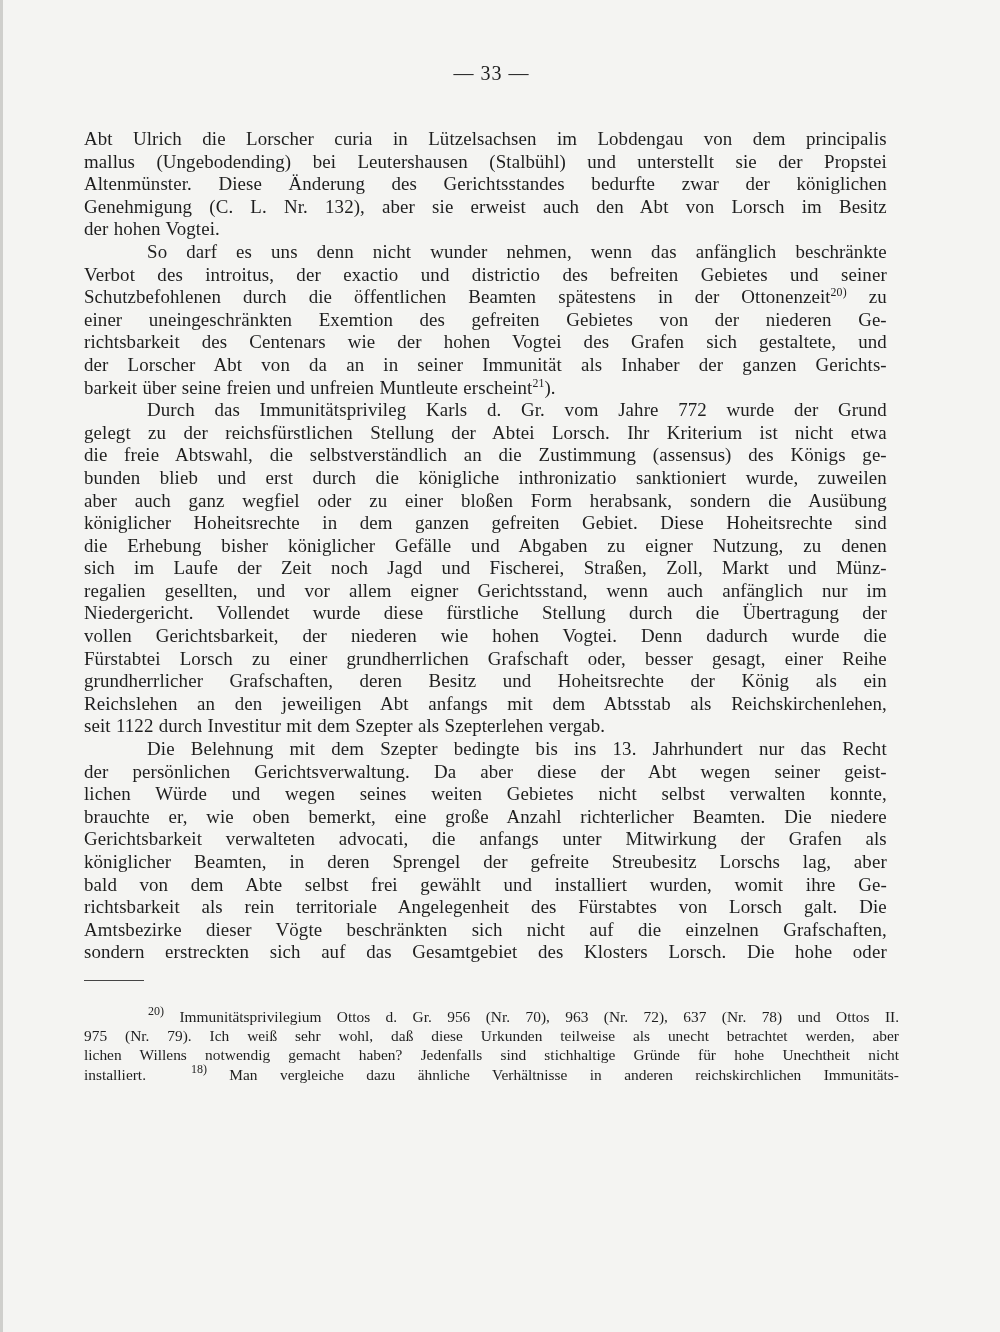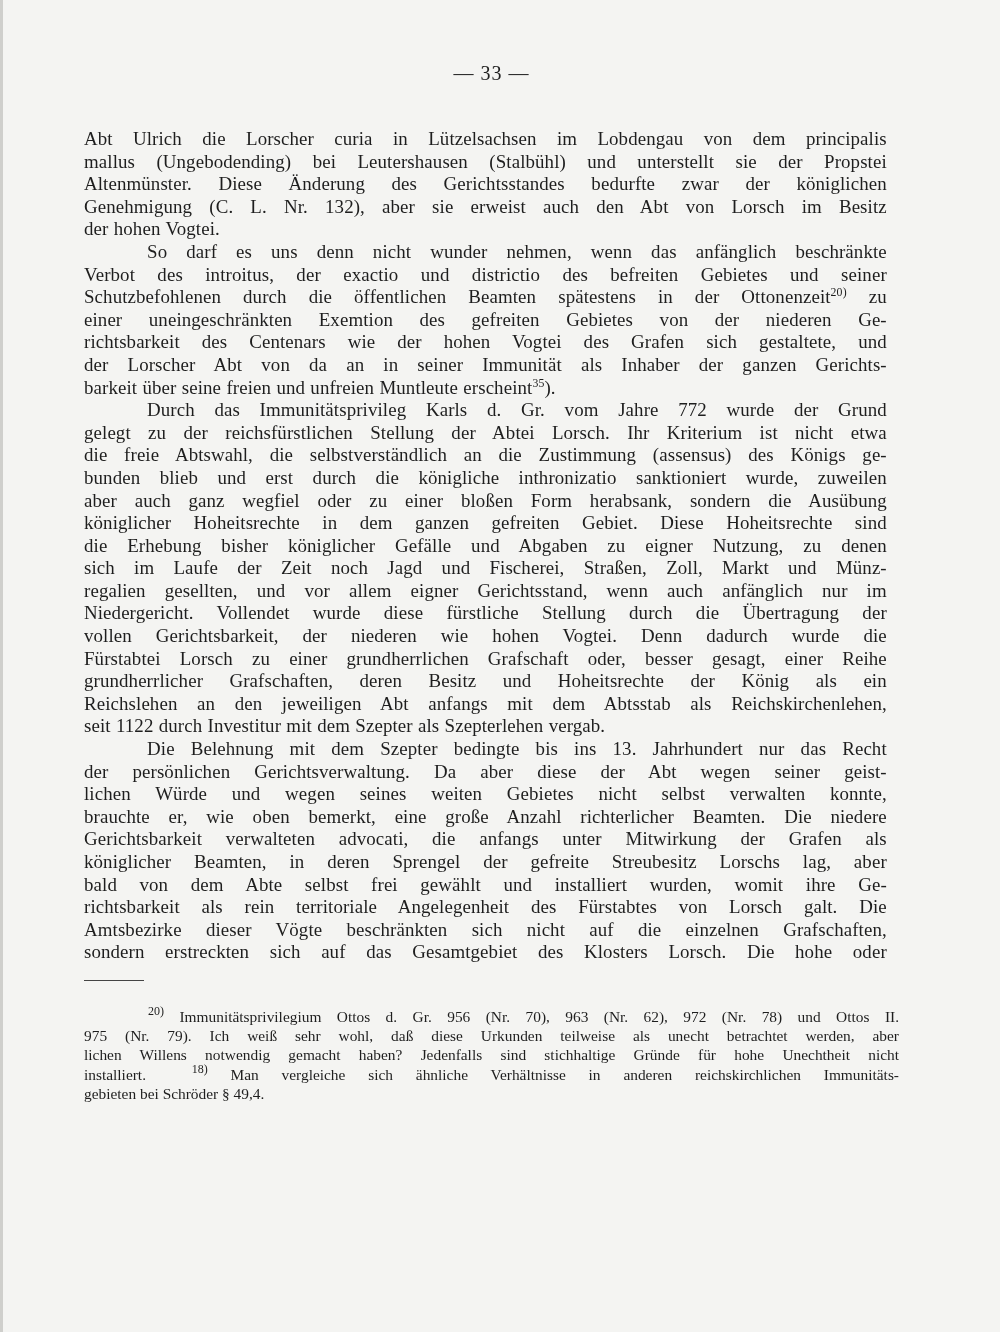--- a/index.html
+++ b/index.html
@@ -96,21 +96,21 @@
       <span class="line last">der hohen Vogtei.</span>
     </div>
 
     <div class="paragraph">
       <span class="line indent">So darf es uns denn nicht wunder nehmen, wenn das anfänglich beschränkte</span>
       <span class="line">Verbot des introitus, der exactio und districtio des befreiten Gebietes und seiner</span>
       <span class="line"><span>Schutzbefohlenen durch die öffentlichen Beamten spätestens in der Ottonenzeit</span><sup>20)</sup><span> zu</span></span>
       <span class="line">einer uneingeschränkten Exemtion des gefreiten Gebietes von der niederen Ge-</span>
       <span class="line">richtsbarkeit des Centenars wie der hohen Vogtei des Grafen sich gestaltete, und</span>
       <span class="line">der Lorscher Abt von da an in seiner Immunität als Inhaber der ganzen Gerichts-</span>
-      <span class="line last"><span>barkeit über seine freien und unfreien Muntleute erscheint</span><sup>35</sup><span>).</span></span>
+      <span class="line last"><span>barkeit über seine freien und unfreien Muntleute erscheint</span><sup>21</sup><span>).</span></span>
     </div>
 
     <div class="paragraph">
       <span class="line indent">Durch das Immunitätsprivileg Karls d. Gr. vom Jahre 772 wurde der Grund</span>
       <span class="line">gelegt zu der reichsfürstlichen Stellung der Abtei Lorsch. Ihr Kriterium ist nicht etwa</span>
       <span class="line">die freie Abtswahl, die selbstverständlich an die Zustimmung (assensus) des Königs ge-</span>
       <span class="line">bunden blieb und erst durch die königliche inthronizatio sanktioniert wurde, zuweilen</span>
       <span class="line">aber auch ganz wegfiel oder zu einer bloßen Form herabsank, sondern die Ausübung</span>
       <span class="line">königlicher Hoheitsrechte in dem ganzen gefreiten Gebiet. Diese Hoheitsrechte sind</span>
       <span class="line">die Erhebung bisher königlicher Gefälle und Abgaben zu eigner Nutzung, zu denen</span>
@@ -135,20 +135,19 @@
       <span class="line">richtsbarkeit als rein territoriale Angelegenheit des Fürstabtes von Lorsch galt. Die</span>
       <span class="line">Amtsbezirke dieser Vögte beschränkten sich nicht auf die einzelnen Grafschaften,</span>
       <span class="line">sondern erstreckten sich auf das Gesamtgebiet des Klosters Lorsch. Die hohe oder</span>
     </div>
 
   </div>
 
   <div class="footnote-rule"></div>
 
   <div class="footnotes">
-    <span class="line indent"><sup>20)</sup> <span>Immunitätsprivilegium Ottos d. Gr. 956 (Nr. 70), 963 (Nr. 62), 972 (Nr. 78) und Ottos II.</span></span>
+    <span class="line indent"><sup>20)</sup> <span>Immunitätsprivilegium Ottos d. Gr. 956 (Nr. 70), 963 (Nr. 72), 637 (Nr. 78) und Ottos II.</span></span>
     <span class="line">975 (Nr. 79). Ich weiß sehr wohl, daß diese Urkunden teilweise als unecht betrachtet werden, aber</span>
     <span class="line">lichen Willens notwendig gemacht haben? Jedenfalls sind stichhaltige Gründe für hohe Unechtheit nicht</span>
-    <span class="line"><span>installiert.</span>&nbsp;&nbsp;<sup>18)</sup> <span>Man vergleiche sich ähnliche Verhältnisse in anderen reichskirchlichen Immunitäts-</span></span>
-    <span class="line last">gebieten bei Schröder § 49,4.</span>
+    <span class="line"><span>installiert.</span>&nbsp;&nbsp;<sup>18)</sup> <span>Man vergleiche dazu ähnliche Verhältnisse in anderen reichskirchlichen Immunitäts-</span></span>
   </div>
 
 </div>
 
 </body></html>

